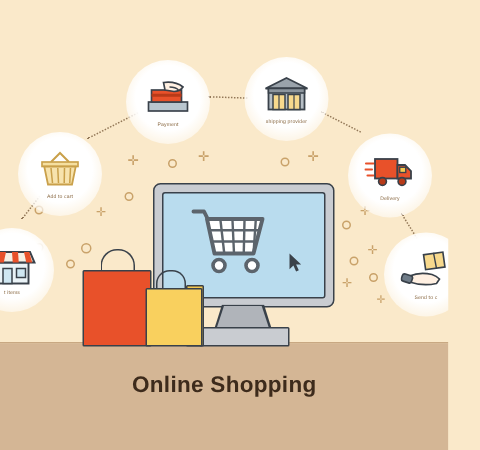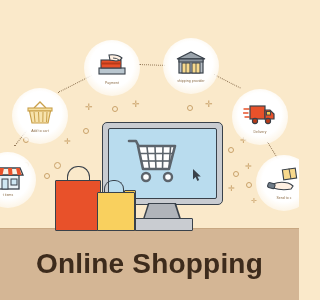--- a/index.html
+++ b/index.html
@@ -59,21 +59,21 @@
   .bag{position:absolute;}
   #bag-orange{left:55px;top:180px;width:44px;height:49px;background:#e8512a;border:1.6px solid #39414a;border-radius:1px;}
   #bag-yellow{left:97px;top:192px;width:36px;height:37px;background:#f9d05e;border:1.6px solid #39414a;border-radius:1px;}
   #bag-yellow2{left:124px;top:190px;width:10px;height:39px;background:#f6c94f;border:1.6px solid #39414a;border-radius:1px;}
   .handle{position:absolute;border:1.7px solid #39414a;border-bottom:none;background:transparent;}
   #h-orange{left:67px;top:166px;width:21px;height:16px;border-radius:11px 11px 0 0;}
   #h-yellow{left:104px;top:180px;width:18px;height:14px;border-radius:9px 9px 0 0;}
 
   
   #title{position:absolute;left:0;top:248px;width:299px;text-align:center;
-         font-size:28px;font-weight:bold;color:#3d2b1c;letter-spacing:.2px;
+         font-size:15px;font-weight:bold;color:#3d2b1c;letter-spacing:.2px;
          font-family:"Liberation Sans",sans-serif;}
 </style>
 </head>
 <body>
 
 <div id="scene">
 
   <div class="bg-top"></div>
   <div class="bg-floor"></div>
   <div class="floor-line"></div>

